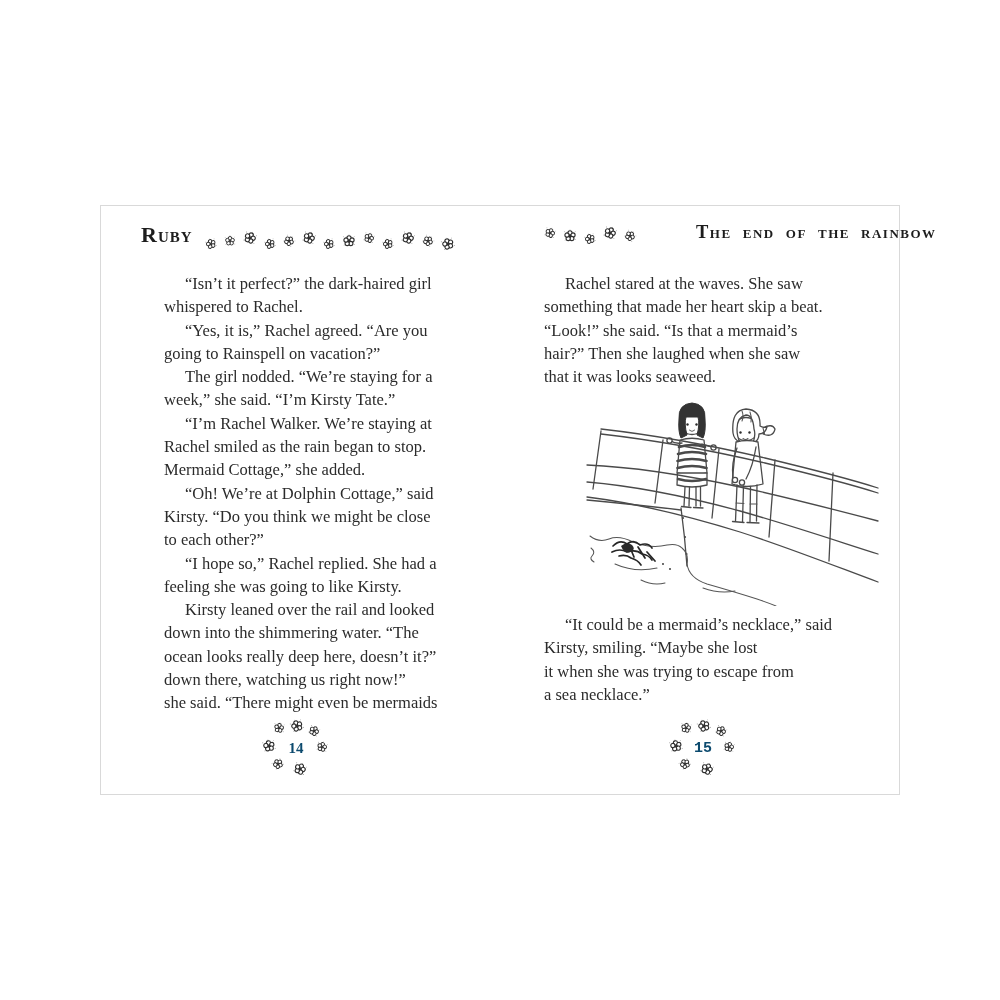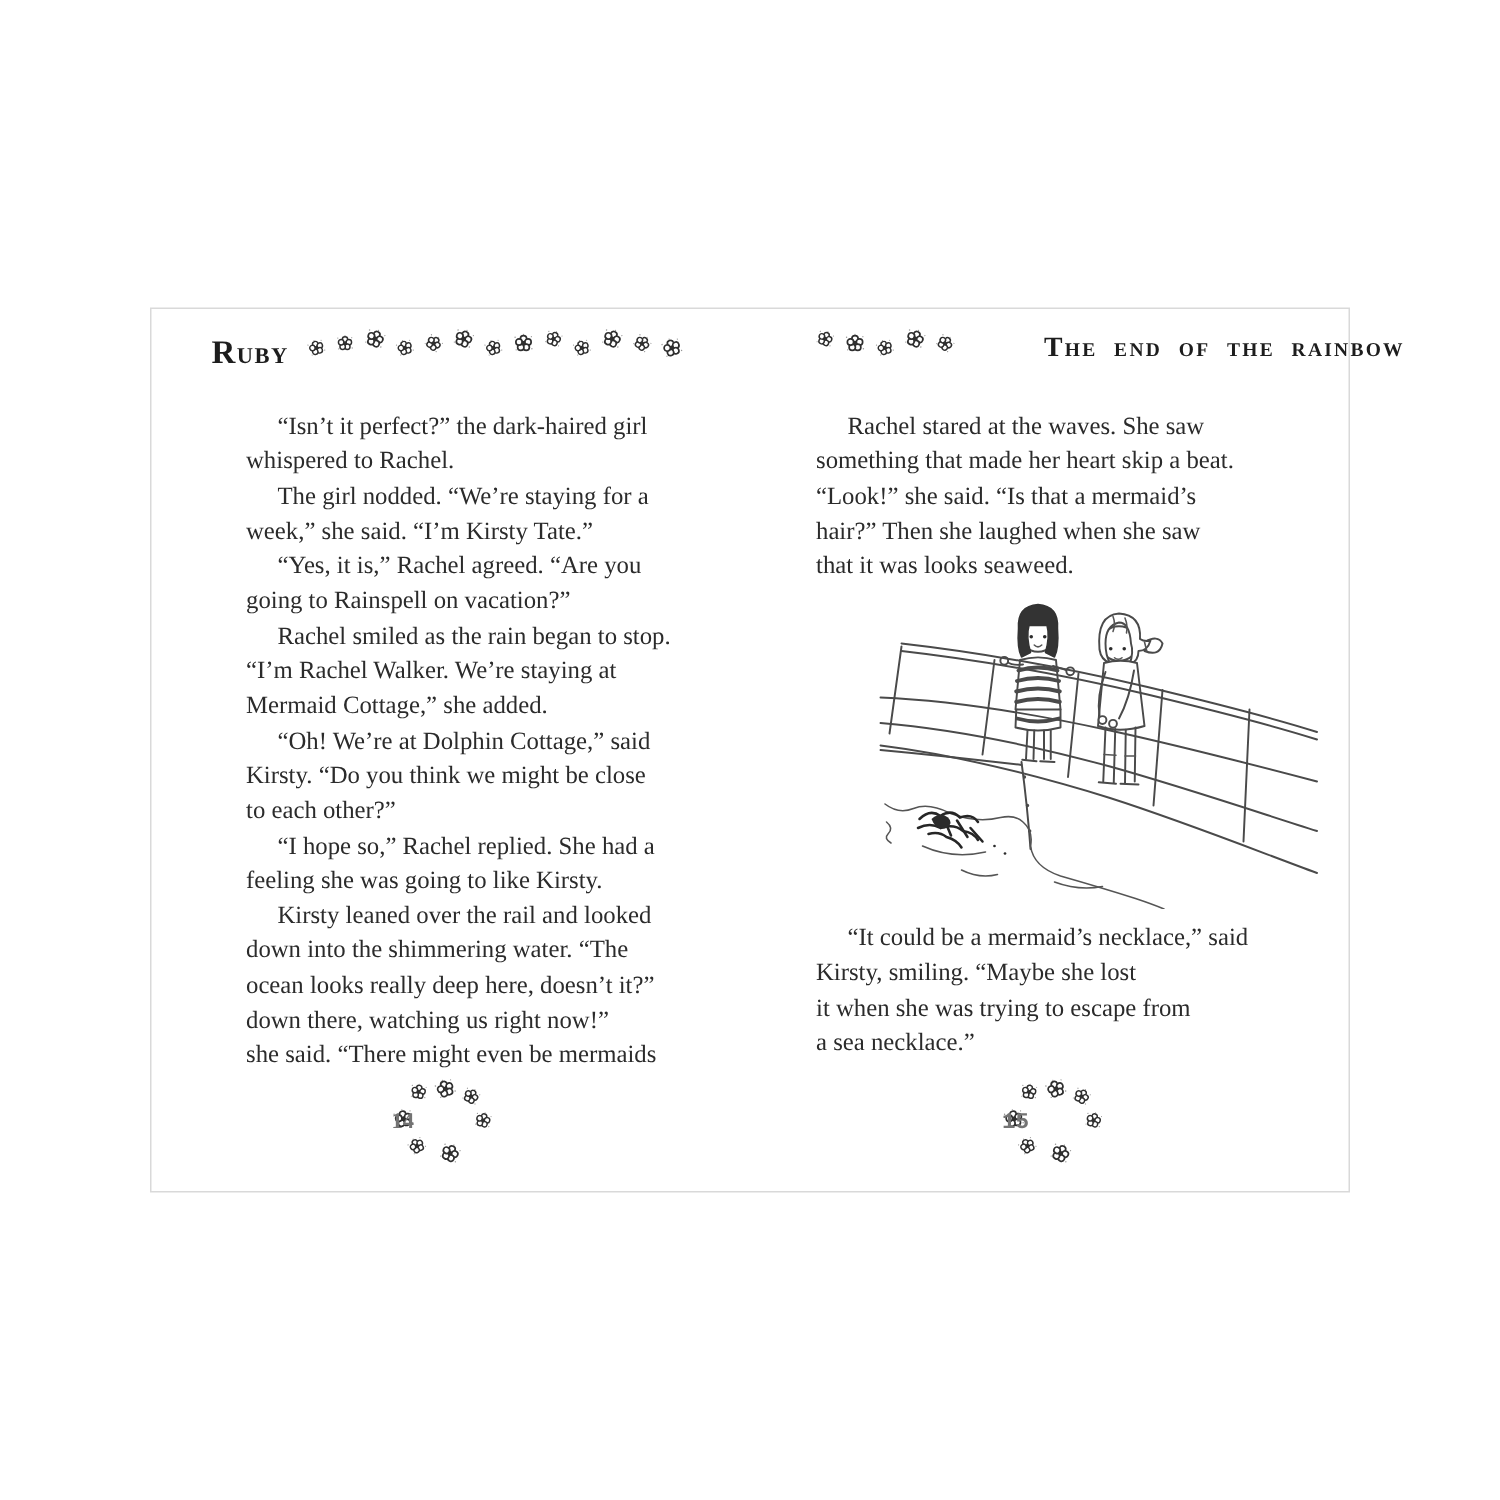--- a/index.html
+++ b/index.html
@@ -2,21 +2,21 @@
 <html><head>
 <meta charset="utf-8">
 <style>
   html,body{margin:0;padding:0;background:#ffffff;}
   body{width:1000px;height:1000px;position:relative;font-family:"Liberation Serif",serif;color:#2b2b2b;}
   .spread{position:absolute;left:100px;top:205px;width:798px;height:588px;background:#fff;border:1px solid #d9d9d9;}
   .page{position:absolute;top:0;height:100%;width:399px;}
   .page.left{left:0;}
   .page.right{left:399px;}
 
-  .header-row{position:absolute;display:flex;align-items:flex-start;}
+  .header-row{position:absolute;display:flex;align-items:flex-end;}
   .left .header-row{left:40px;top:16px;width:340px;}
   .right .header-row{left:44px;top:16px;width:340px;gap:46px;}
   .running-head{font-variant:small-caps;font-weight:700;color:#1d1d1d;white-space:nowrap;}
   .left .running-head{font-size:22px;letter-spacing:1px;}
   .right .running-head{font-size:18.5px;letter-spacing:1.5px;word-spacing:5px;margin-left:14px;}
   .orn-row{display:flex;align-items:center;gap:7px;margin-left:12px;}
   .right .orn-row{margin-left:0;}
 
   .fl{display:block;flex:0 0 auto;}.s12{width:12px;height:12px}.s14{width:14px;height:14px}
   .j-up{transform:translateY(-3px) rotate(22deg);}
@@ -37,21 +37,21 @@
   .left .pagenum-cluster{left:160px;}
   .right .pagenum-cluster{left:168px;font-family:Liberation Mono, monospace;}
   .pagenum-cluster .fl{position:absolute;}
   .pf1{left:12px;top:0;transform:rotate(10deg)}
   .pf2{left:29px;top:-3px;transform:rotate(-20deg)}
   .pf3{left:47px;top:3px;transform:rotate(30deg)}
   .pf4{left:1px;top:17px;transform:rotate(-10deg)}
   .pf5{left:55px;top:19px;transform:rotate(15deg)}
   .pf6{left:11px;top:36px;transform:rotate(-30deg)}
   .pf7{left:32px;top:40px;transform:rotate(25deg)}
-  .pagenum{position:absolute;left:0;right:0;top:18px;font-weight:700;font-size:15px;color:#737373;}
+  .pagenum{position:absolute;left:0;right:0;top:18px;text-align:center;font-weight:700;font-size:15px;color:#0c4a6e;}
 
   
   .sk{fill:none;stroke:#4a4a4a;stroke-width:1.3;stroke-linecap:round;stroke-linejoin:round;}
   .sk2{fill:none;stroke:#555;stroke-width:1.05;stroke-linecap:round;stroke-linejoin:round;}
   .dark{fill:none;stroke:#262626;stroke-width:1.7;stroke-linecap:round;}
   .stripe{fill:none;stroke:#4a4a4a;stroke-width:2.6;stroke-linecap:round;}
   .white{fill:#fff;stroke:#4a4a4a;stroke-width:1.3;stroke-linejoin:round;}
   .hairfill{fill:#333;stroke:#333;stroke-width:1;stroke-linejoin:round;}
 
   
@@ -128,30 +128,30 @@
           </svg>
       </span>
     </div>
 
     <div class="body-text">
       <p class="para">
         <span class="line">“Isn’t it perfect?” the dark-haired girl</span>
         <span class="line">whispered to Rachel.</span>
       </p>
       <p class="para">
+        <span class="line">“Yes, it is,” Rachel agreed. “Are you</span>
+        <span class="line">going to Rainspell on vacation?”</span>
+      </p>
+      <p class="para">
         <span class="line">The girl nodded. “We’re staying for a</span>
         <span class="line">week,” she said. “I’m Kirsty Tate.”</span>
       </p>
       <p class="para">
-        <span class="line">“Yes, it is,” Rachel agreed. “Are you</span>
-        <span class="line">going to Rainspell on vacation?”</span>
-      </p>
-      <p class="para">
+        <span class="line">“I’m Rachel Walker. We’re staying at</span>
         <span class="line">Rachel smiled as the rain began to stop.</span>
-        <span class="line">“I’m Rachel Walker. We’re staying at</span>
         <span class="line">Mermaid Cottage,” she added.</span>
       </p>
       <p class="para">
         <span class="line">“Oh! We’re at Dolphin Cottage,” said</span>
         <span class="line">Kirsty. “Do you think we might be close</span>
         <span class="line">to each other?”</span>
       </p>
       <p class="para">
         <span class="line">“I hope so,” Rachel replied. She had a</span>
         <span class="line">feeling she was going to like Kirsty.</span>

